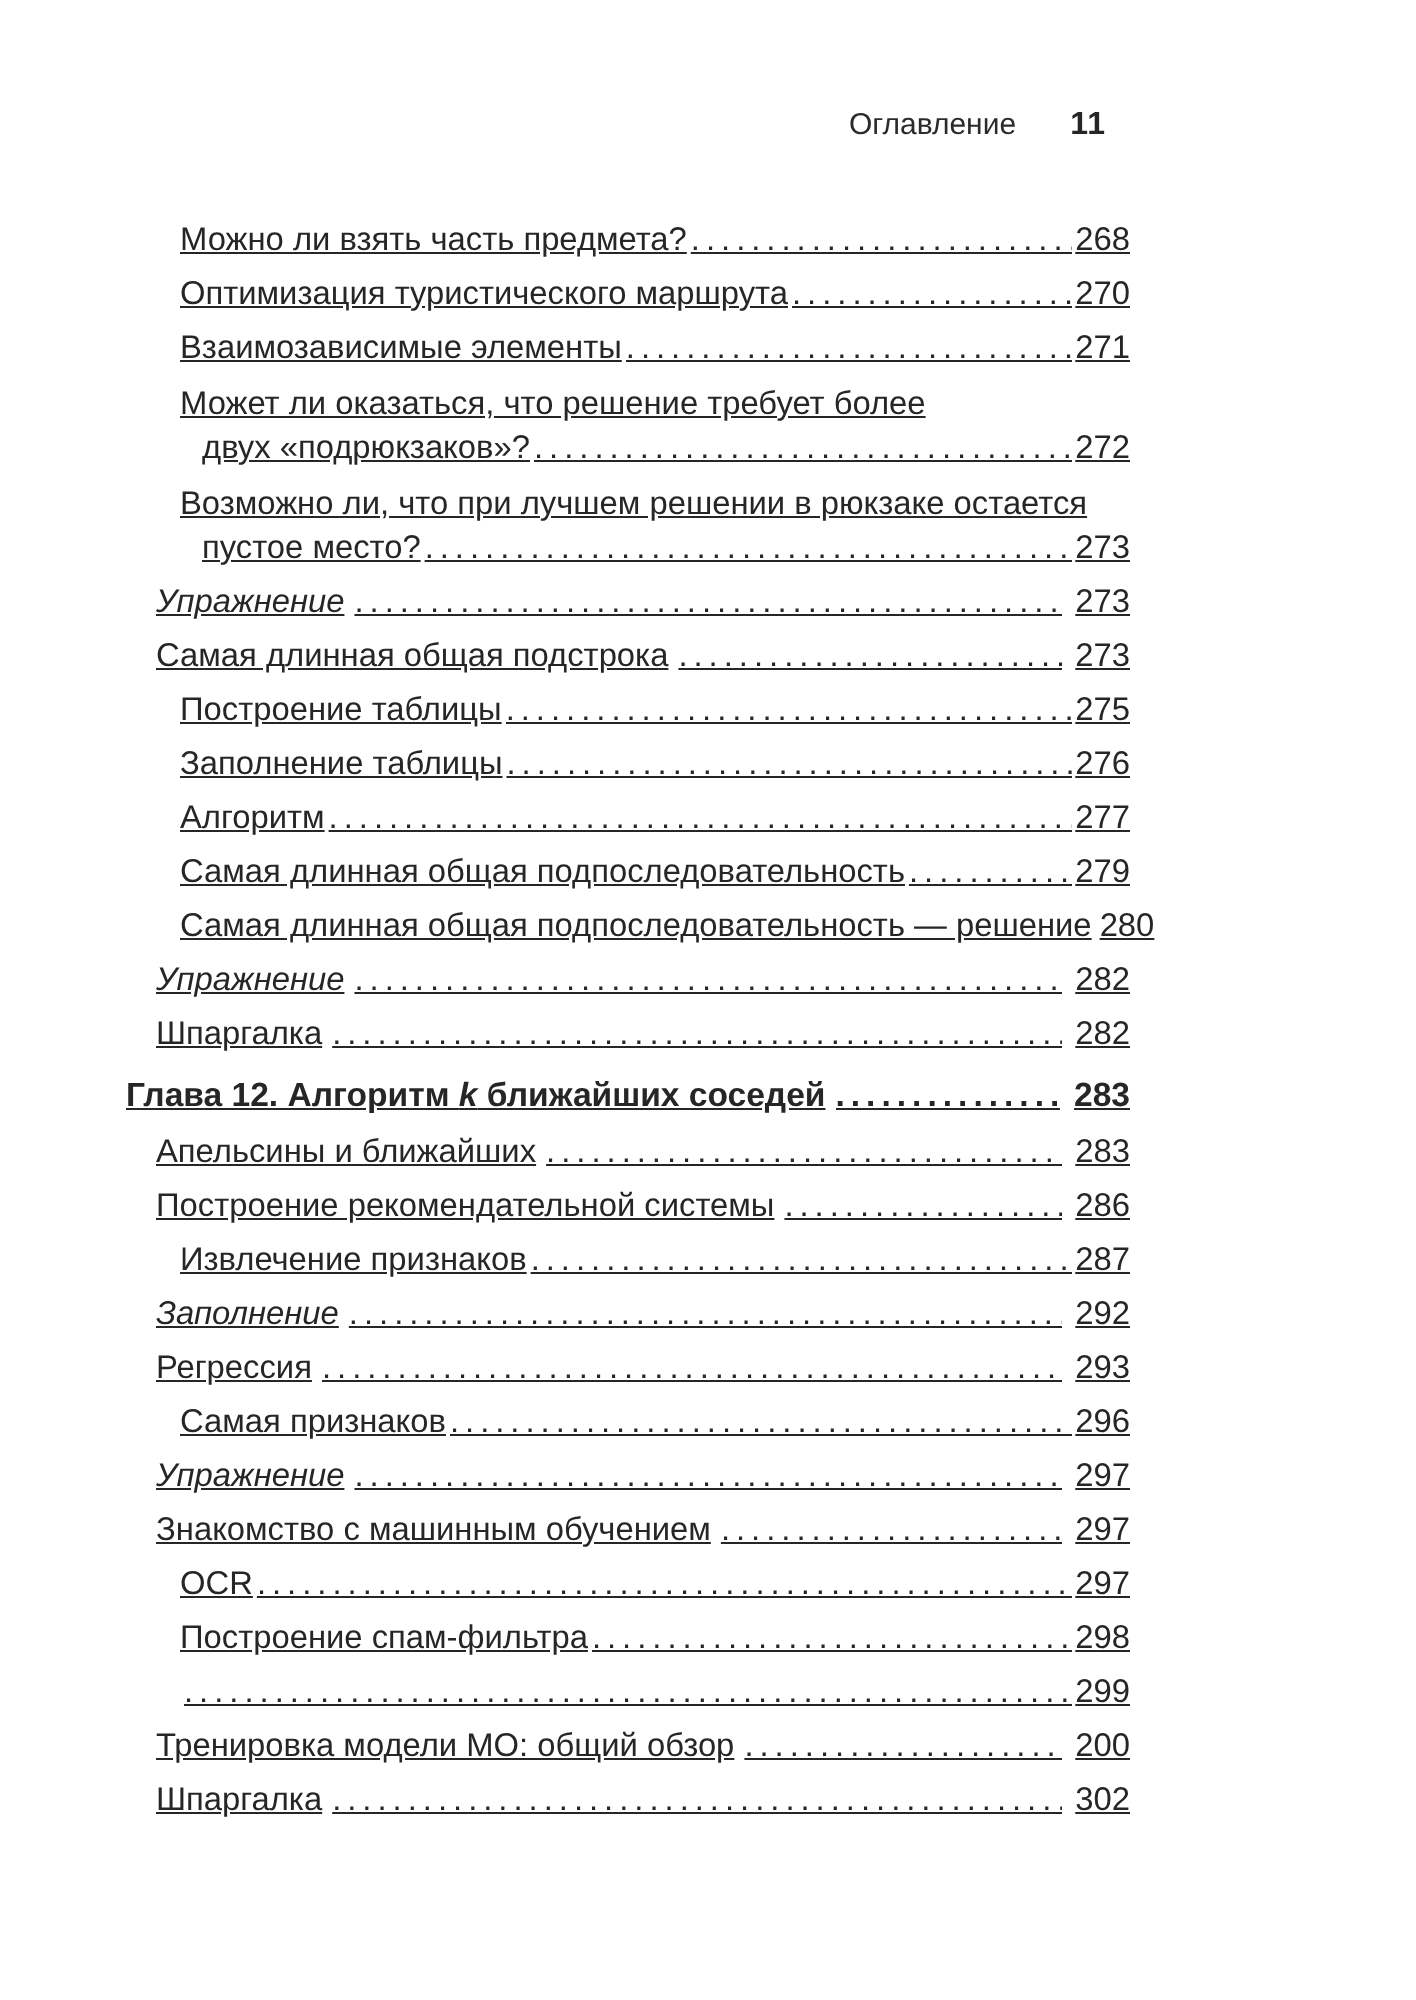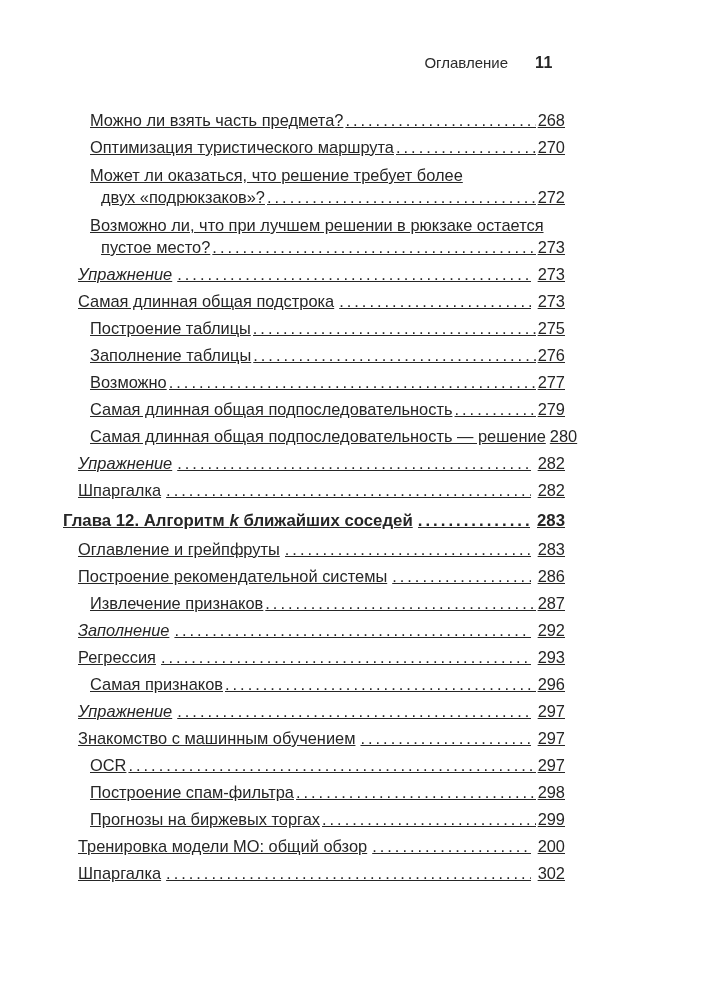--- a/index.html
+++ b/index.html
@@ -109,20 +109,27 @@
           <span class="page-num">268</span>
         </div>
       </div>
       <div class="entry lvl-subsection">
         <div class="row">
           <span class="title">Оптимизация туристического маршрута</span>
           <span class="dots"></span>
           <span class="page-num">270</span>
         </div>
       </div>
+      <div class="entry lvl-subsection">
+        <div class="row">
+          <span class="title">Взаимозависимые элементы</span>
+          <span class="dots"></span>
+          <span class="page-num">271</span>
+        </div>
+      </div>
       <div class="entry lvl-subsection multi">
         <div class="l1">Может ли оказаться, что решение требует более</div>
         <div class="row">
           <span class="title cont">двух «подрюкзаков»?</span>
           <span class="dots"></span>
           <span class="page-num">272</span>
         </div>
       </div>
       <div class="entry lvl-subsection multi">
         <div class="l1">Возможно ли, что при лучшем решении в рюкзаке остается</div>
@@ -155,21 +162,21 @@
       </div>
       <div class="entry lvl-subsection">
         <div class="row">
           <span class="title">Заполнение таблицы</span>
           <span class="dots"></span>
           <span class="page-num">276</span>
         </div>
       </div>
       <div class="entry lvl-subsection">
         <div class="row">
-          <span class="title">Возможно</span>
+          <span class="title">Алгоритм</span>
           <span class="dots"></span>
           <span class="page-num">277</span>
         </div>
       </div>
       <div class="entry lvl-subsection">
         <div class="row">
           <span class="title">Самая длинная общая подпоследовательность</span>
           <span class="dots"></span>
           <span class="page-num">279</span>
         </div>
@@ -197,21 +204,21 @@
       </div>
       <div class="entry lvl-chapter">
         <div class="row">
           <span class="title"><span>Глава 12. Алгоритм </span><span class="it">k</span><span> ближайших соседей</span></span>
           <span class="dots"></span>
           <span class="page-num">283</span>
         </div>
       </div>
       <div class="entry lvl-section">
         <div class="row">
-          <span class="title">Оглавление и грейпфруты</span>
+          <span class="title">Апельсины и ближайших</span>
           <span class="dots"></span>
           <span class="page-num">283</span>
         </div>
       </div>
       <div class="entry lvl-section">
         <div class="row">
           <span class="title">Построение рекомендательной системы</span>
           <span class="dots"></span>
           <span class="page-num">286</span>
         </div>
@@ -267,21 +274,20 @@
       </div>
       <div class="entry lvl-subsection">
         <div class="row">
           <span class="title">Построение спам-фильтра</span>
           <span class="dots"></span>
           <span class="page-num">298</span>
         </div>
       </div>
       <div class="entry lvl-subsection">
         <div class="row">
-          <span class="title">Прогнозы на биржевых торгах</span>
           <span class="dots"></span>
           <span class="page-num">299</span>
         </div>
       </div>
       <div class="entry lvl-section">
         <div class="row">
           <span class="title">Тренировка модели МО: общий обзор</span>
           <span class="dots"></span>
           <span class="page-num">200</span>
         </div>

